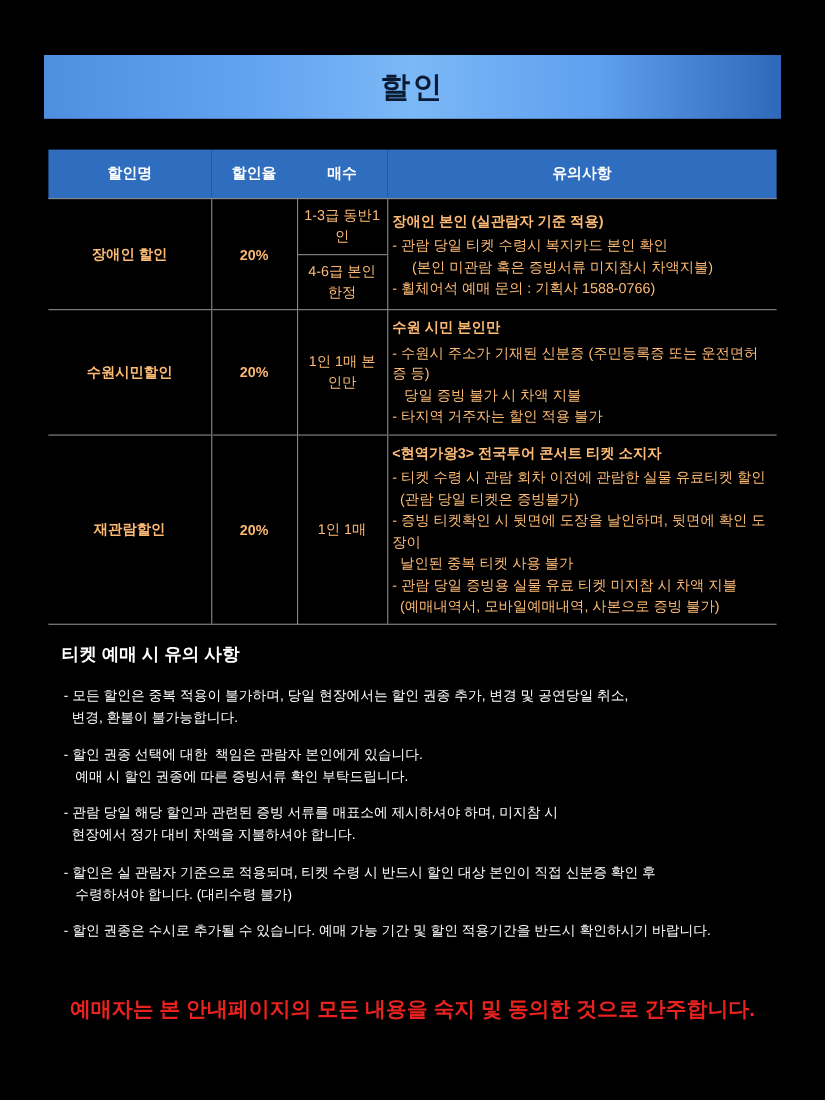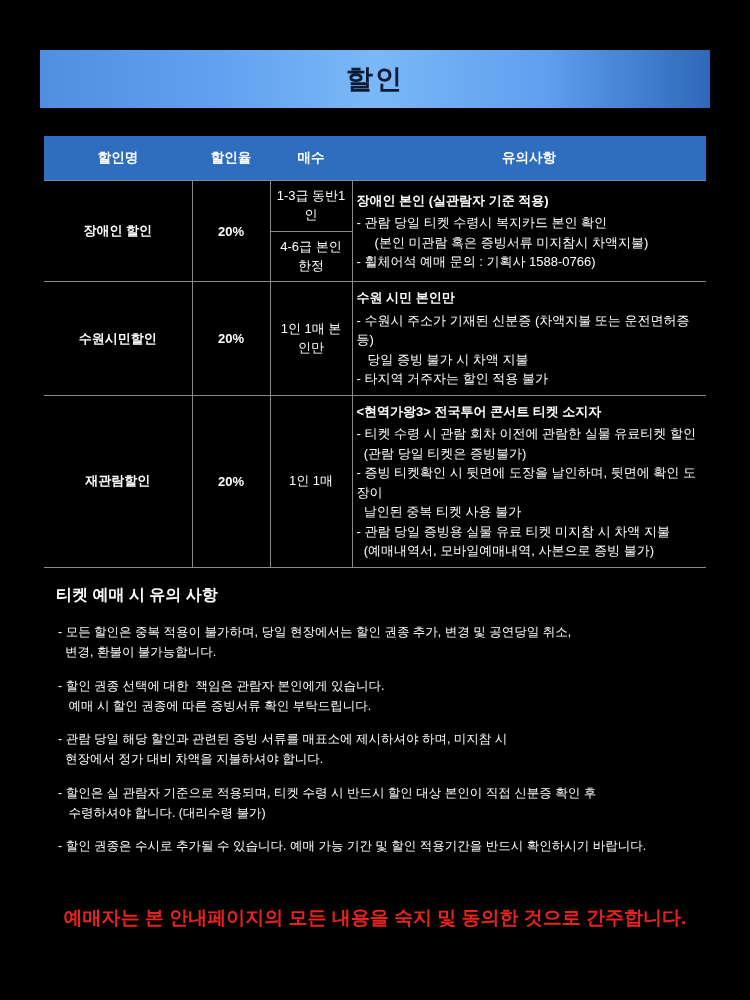--- a/index.html
+++ b/index.html
@@ -59,21 +59,21 @@
     font-weight: bold;
     height: 42px;
     border: none;
     text-align: center;
   }
   table.disc td {
     border-top: 1px solid #8a8a8a;
     border-bottom: 1px solid #8a8a8a;
     vertical-align: middle;
     font-size: 13px;
-    color: #ffffff;
+    color: #fdba74;
     padding: 6px 4px;
   }
   .col-name { width: 148px; }
   .col-rate { width: 78px; }
   .col-qty  { width: 82px; }
   .col-note { width: 354px; }
 
   td.c-name {
     text-align: center;
     font-weight: bold;
@@ -191,21 +191,21 @@
 본인한정</td>
         </tr>
 
         <tr>
           <td class="c-name">수원시민할인</td>
           <td class="c-rate vline vline-r">20%</td>
           <td class="c-qty">1인 1매
 본인만</td>
           <td class="c-note vline">
             <span class="note-head">수원 시민 본인만</span>
-            <span class="note-line">- 수원시 주소가 기재된 신분증 (차액지불 또는 운전면허증 등)</span>
+            <span class="note-line">- 수원시 주소가 기재된 신분증 (주민등록증 또는 운전면허증 등)</span>
             <span class="note-line">   당일 증빙 불가 시 차액 지불</span>
             <span class="note-line">- 타지역 거주자는 할인 적용 불가</span>
           </td>
         </tr>
 
         <tr>
           <td class="c-name">재관람할인</td>
           <td class="c-rate vline vline-r">20%</td>
           <td class="c-qty">1인 1매</td>
           <td class="c-note vline">

